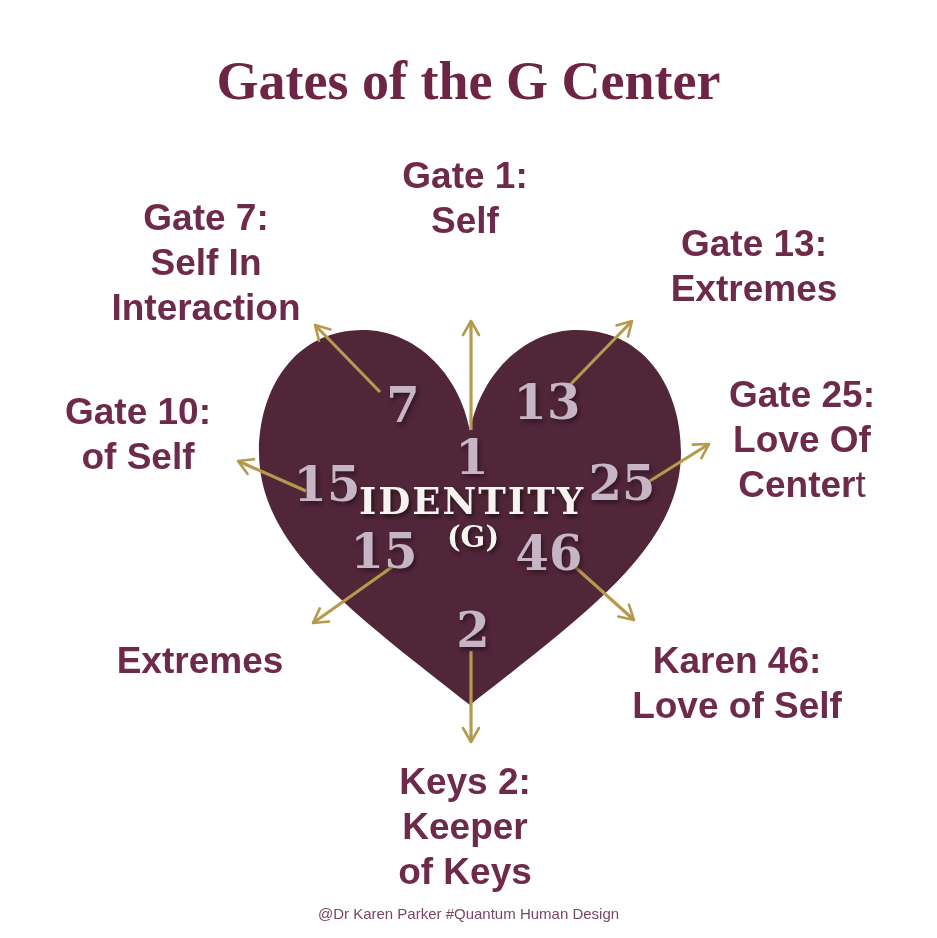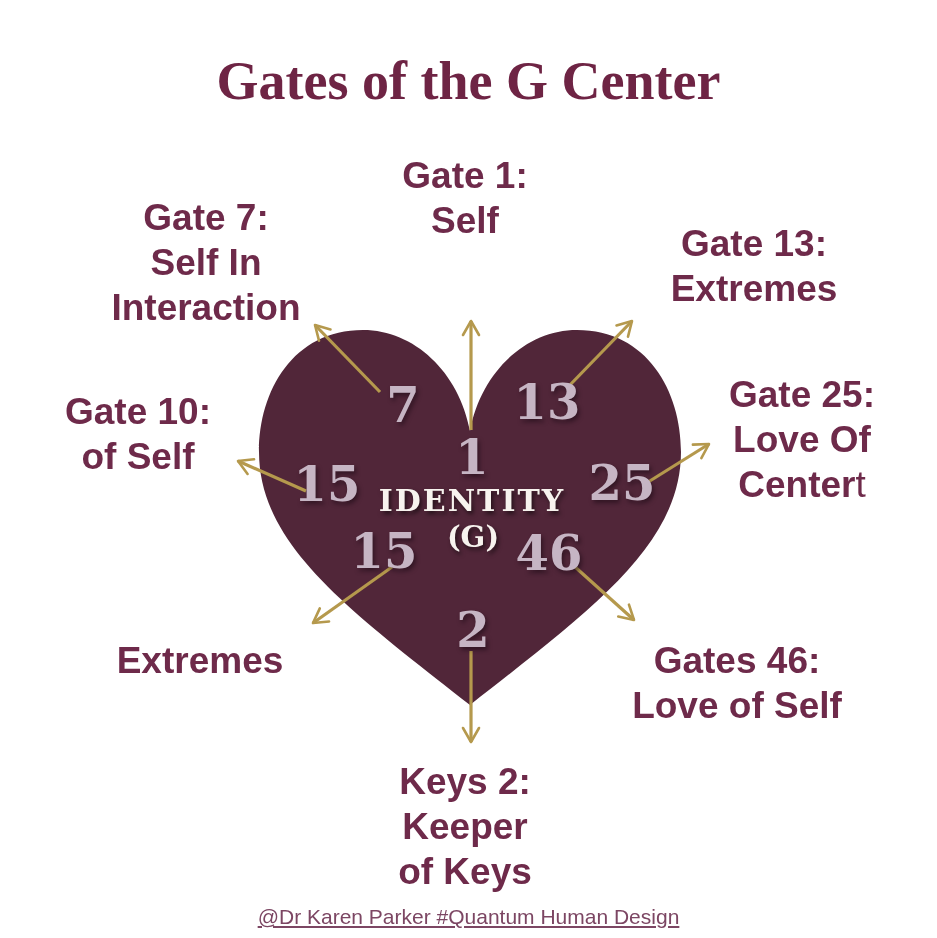--- a/index.html
+++ b/index.html
@@ -54,21 +54,21 @@
     color:var(--gate-number-color);
     text-shadow:2px 3px 4px rgba(20,5,15,0.5);
     line-height:1;
     white-space:nowrap;
   }
   .center-title{
     position:absolute;
     transform:translate(-50%,-50%);
     font-family:"DejaVu Serif",serif;
     font-weight:700;
-    font-size:30px;
+    font-size:37px;
     letter-spacing:2px;
     color:var(--center-text-color);
     text-shadow:2px 3px 4px rgba(0,0,0,0.55);
     line-height:1;
     white-space:nowrap;
   }
   .center-sub{
     position:absolute;
     transform:translate(-50%,-50%);
     font-family:"DejaVu Serif",serif;
@@ -78,23 +78,22 @@
     text-shadow:2px 3px 4px rgba(0,0,0,0.55);
     line-height:1;
     white-space:nowrap;
   }
   .footer-credit{
     position:absolute;
     left:0;top:905px;width:937px;
     text-align:center;
     font-family:"Liberation Sans",sans-serif;
     font-weight:400;
-    font-size:21px;
+    font-size:15px;
     color:var(--footer-color);
-    text-decoration:underline;
   }
 </style>
 </head>
 <body>
 
 <div class="canvas">
 
   <h1 class="page-title">Gates of the G Center</h1>
 
   <svg class="diagram-svg" width="937" height="938" viewBox="0 0 937 938">
@@ -161,21 +160,21 @@
     <div>Gate 25:</div>
     <div>Love Of</div>
     <div><span>Center</span><span class="thin">t</span></div>
   </div>
 
   <div class="glabel" style="left:200px;top:638px">
     <div>Extremes</div>
   </div>
 
   <div class="glabel" style="left:737px;top:638px">
-    <div>Gates 46:</div>
+    <div>Karen 46:</div>
     <div>Love of Self</div>
   </div>
 
   <div class="glabel" style="left:465px;top:759px">
     <div>Keys 2:</div>
     <div>Keeper</div>
     <div>of Keys</div>
   </div>
 
   <div class="footer-credit">@Dr Karen Parker #Quantum Human Design</div>

